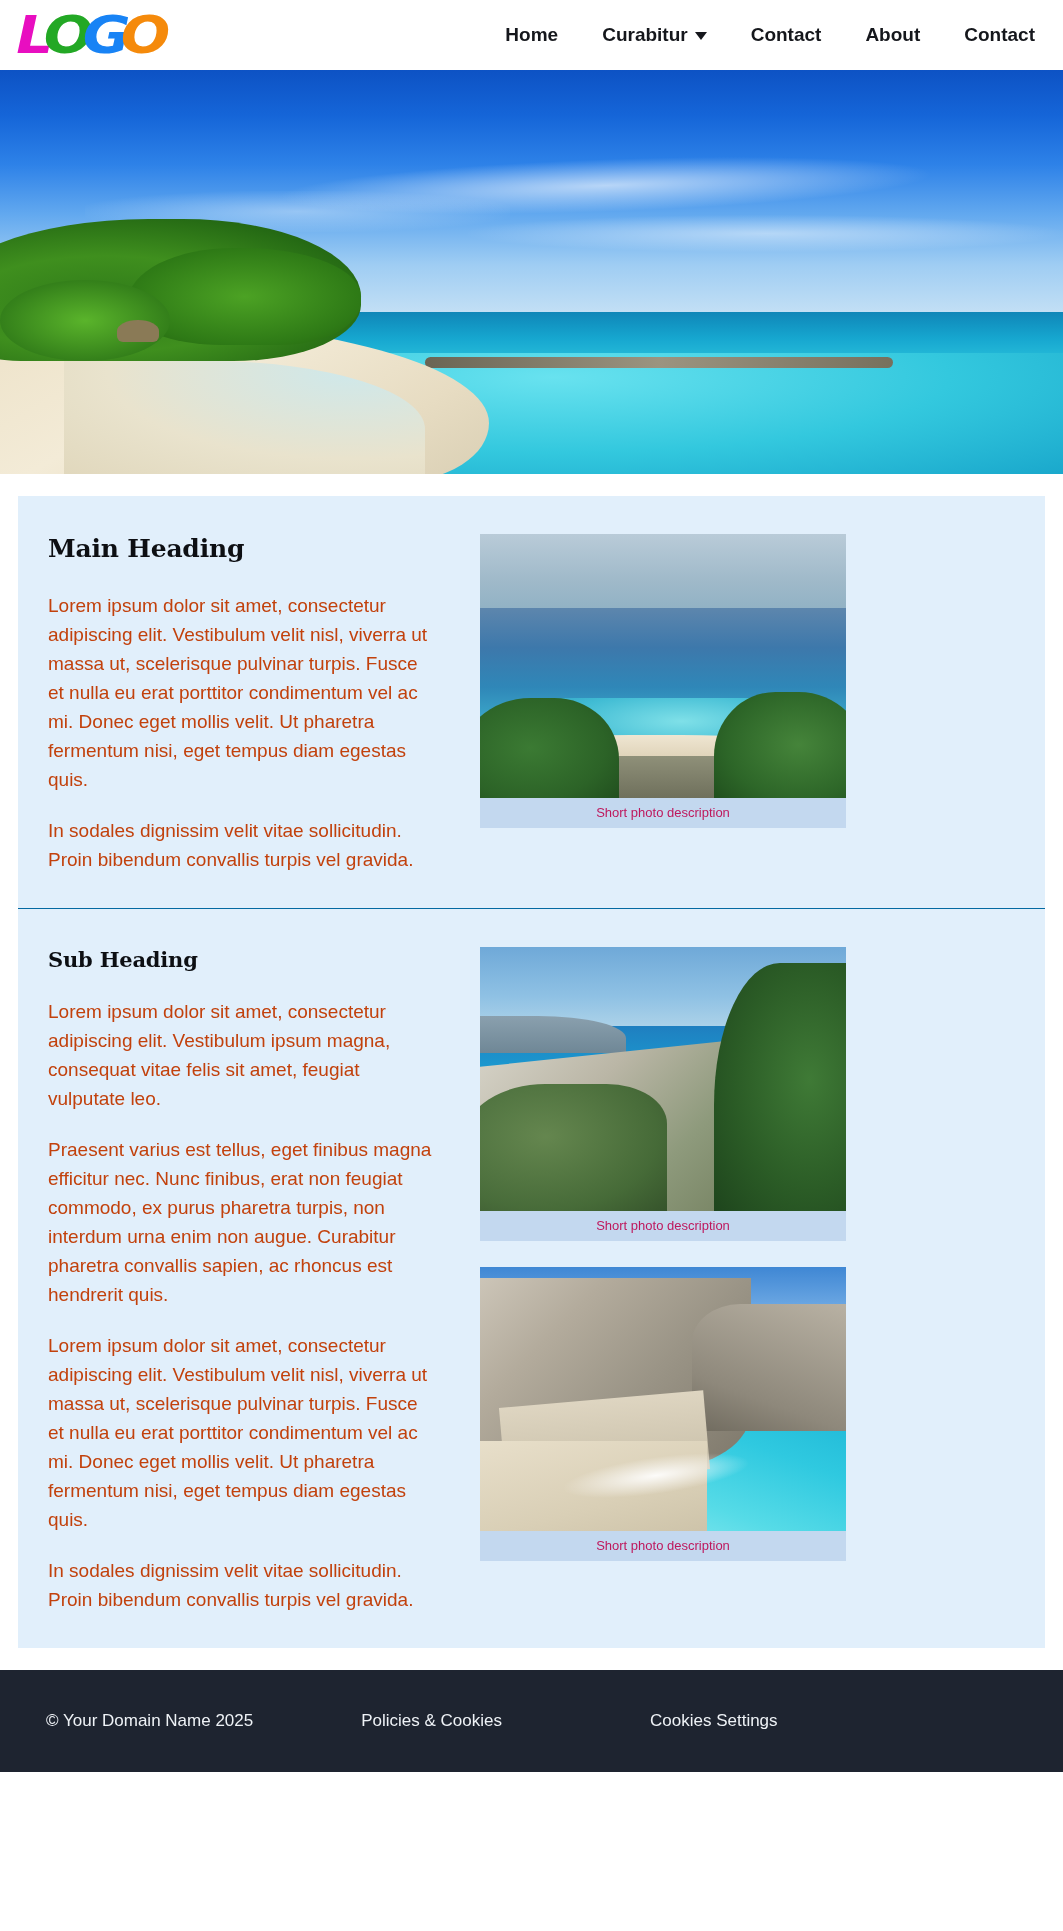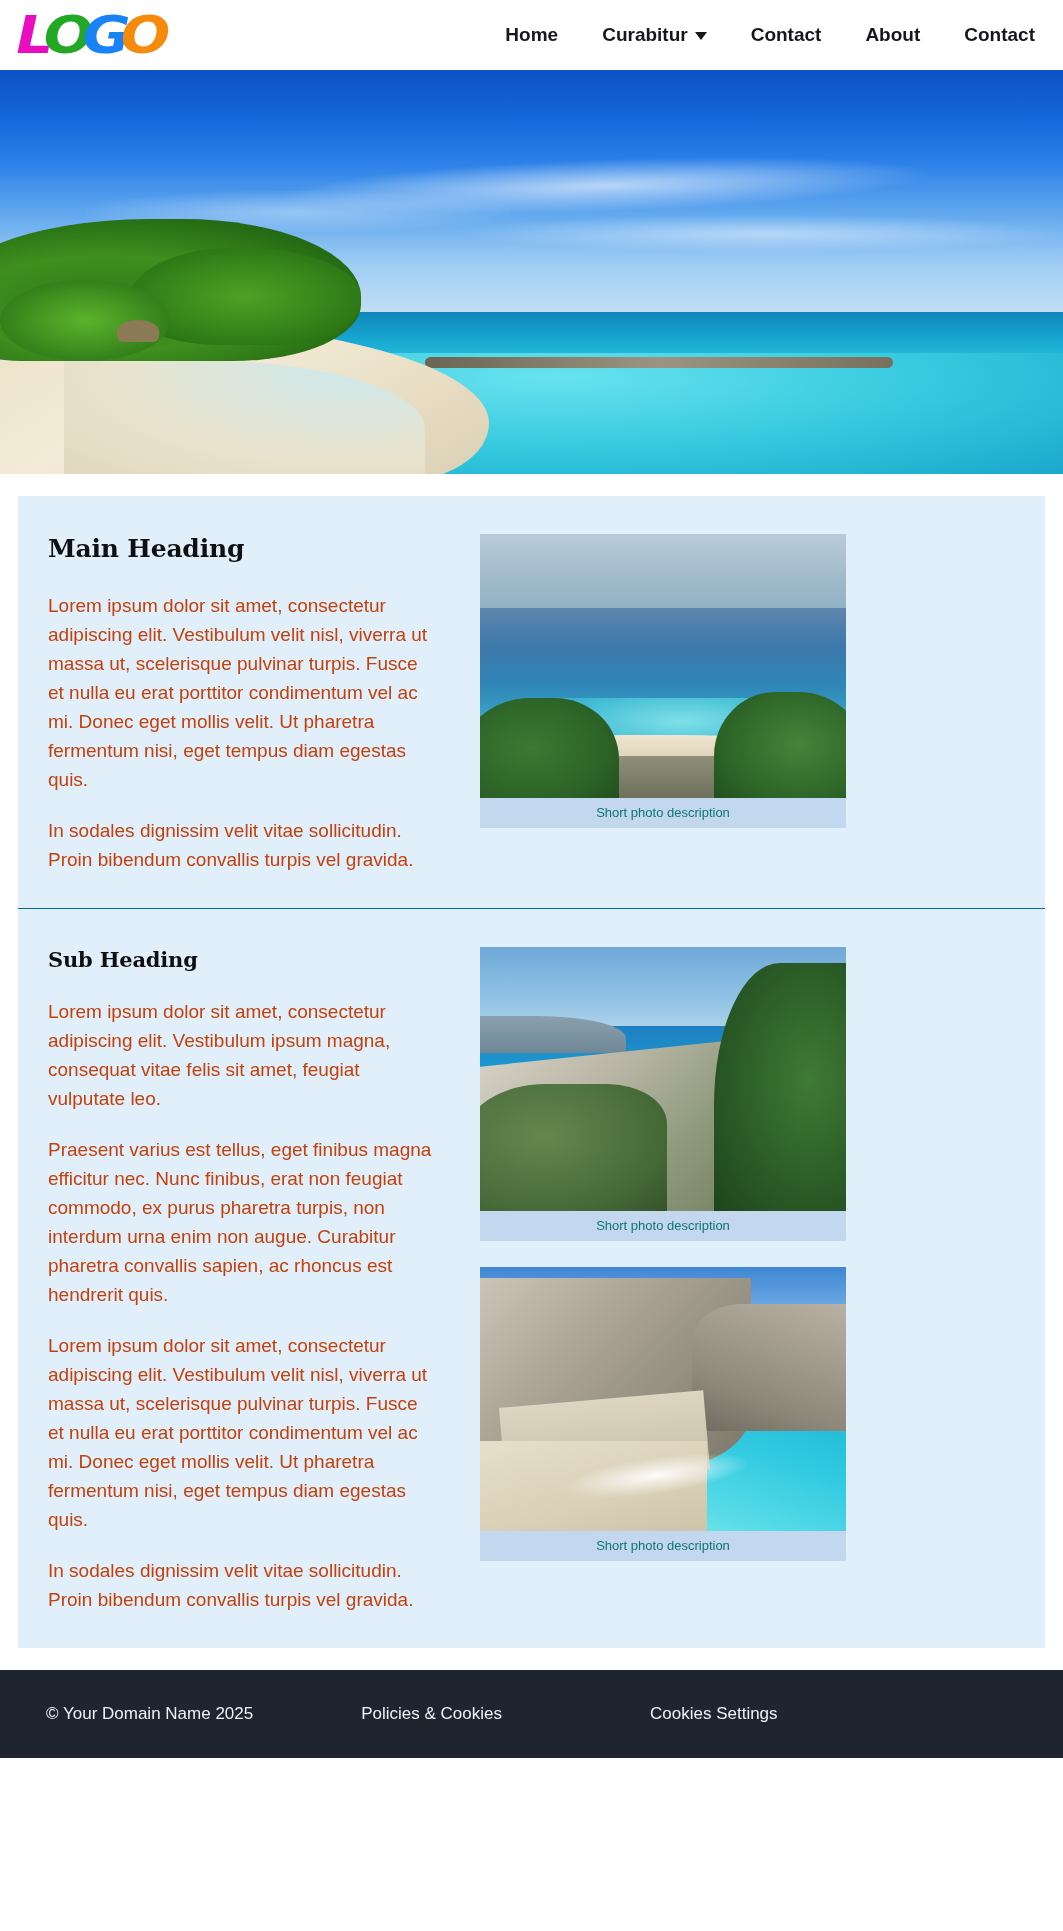--- a/index.html
+++ b/index.html
@@ -177,21 +177,21 @@
   figure.photo-figure:last-child { margin-bottom: 0; }
   .photo {
     width: 366px;
     height: 264px;
     position: relative;
     overflow: hidden;
     background: #6fa8c8;
   }
   figcaption.photo-caption {
     background: #c3d8ef;
-    color: #0f766e;
+    color: #be185d;
     font-size: 13px;
     text-align: center;
     padding: 7px 4px 8px 4px;
   }
 
   
   .ph1 .sky1 { position:absolute; left:0; top:0; width:100%; height:30%;
     background: linear-gradient(180deg,#b9cbd8 0%,#9fb9c9 60%,#8fb1c4 100%); }
   .ph1 .sea1 { position:absolute; left:0; top:28%; width:100%; height:50%;
     background: linear-gradient(180deg,#5d86ad 0%,#3d78ab 30%,#2f87b8 60%,#3ba7c9 85%,#76d0dd 100%); }
@@ -243,21 +243,21 @@
   .ph3 .sea3 { position:absolute; right:-2%; top:52%; width:62%; height:52%;
     background: linear-gradient(200deg,#1eb6d6 0%,#2fc9e0 35%,#56dbe7 70%,#8ae9ef 100%);
     border-radius: 40% 0 0 0; }
   .ph3 .surf3 { position:absolute; left:22%; top:72%; width:52%; height:14%;
     background: radial-gradient(ellipse at 50% 50%, rgba(255,255,255,.92), rgba(255,255,255,0) 70%);
     transform: rotate(-8deg); }
 
   
   .site-footer {
     background: #1e2430;
-    height: 88px;
+    height: 102px;
     display: flex;
     align-items: center;
     margin-top: 22px;
   }
   .footer-inner {
     width: 100%;
     display: flex;
     align-items: center;
     padding: 0 40px;
   }

